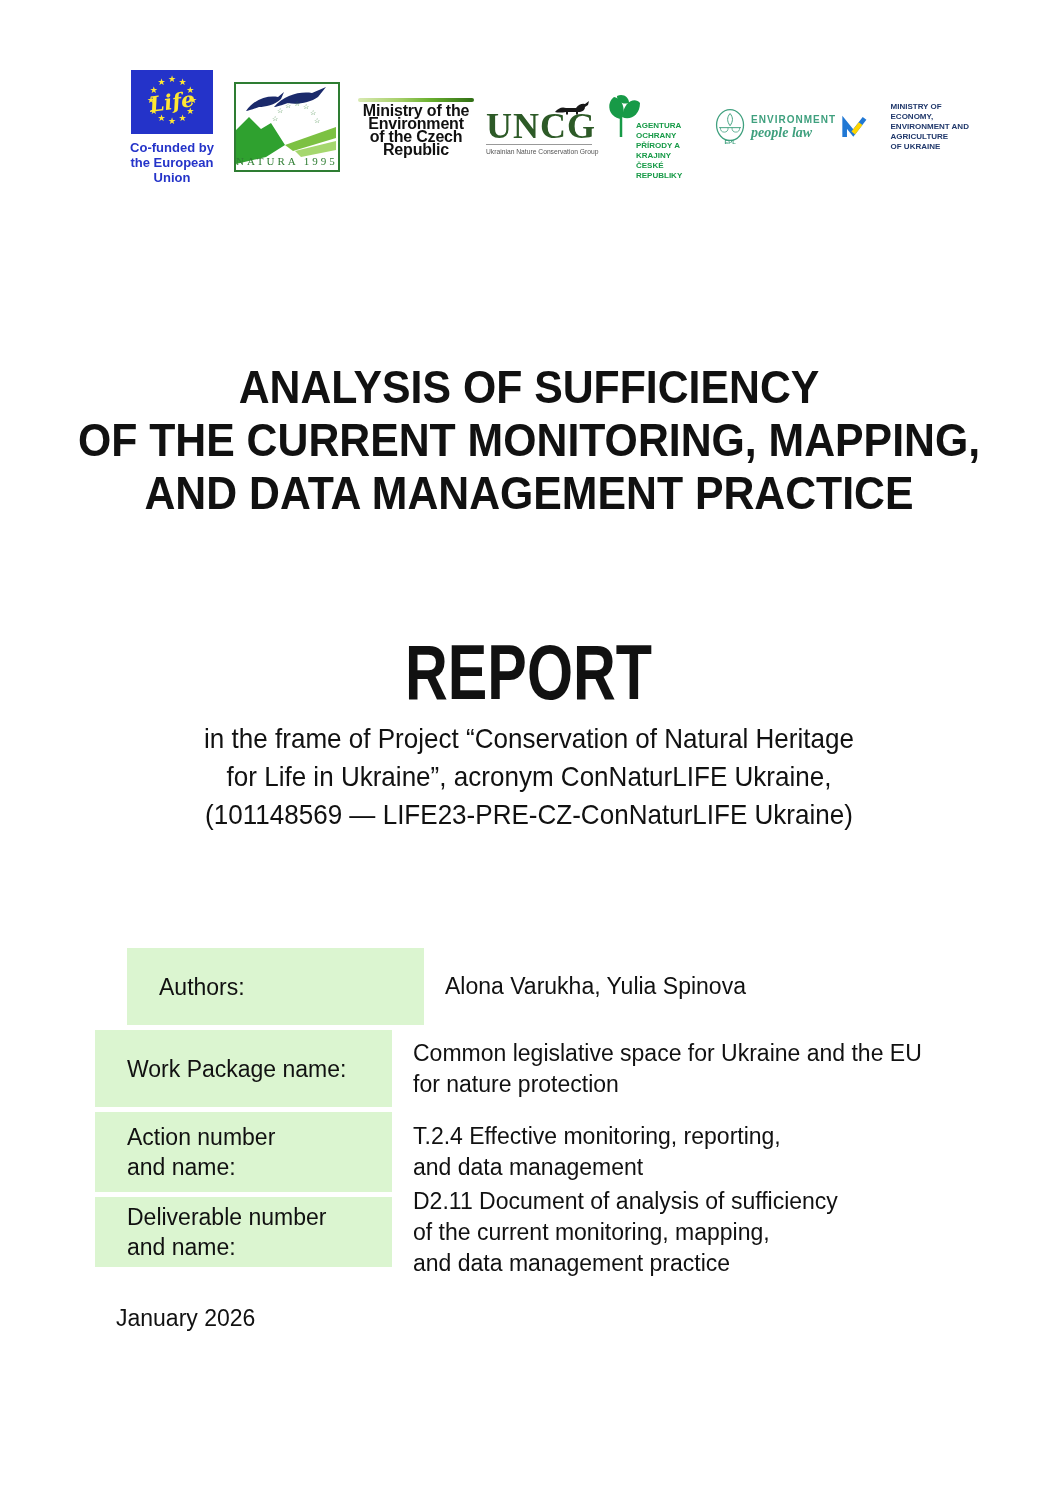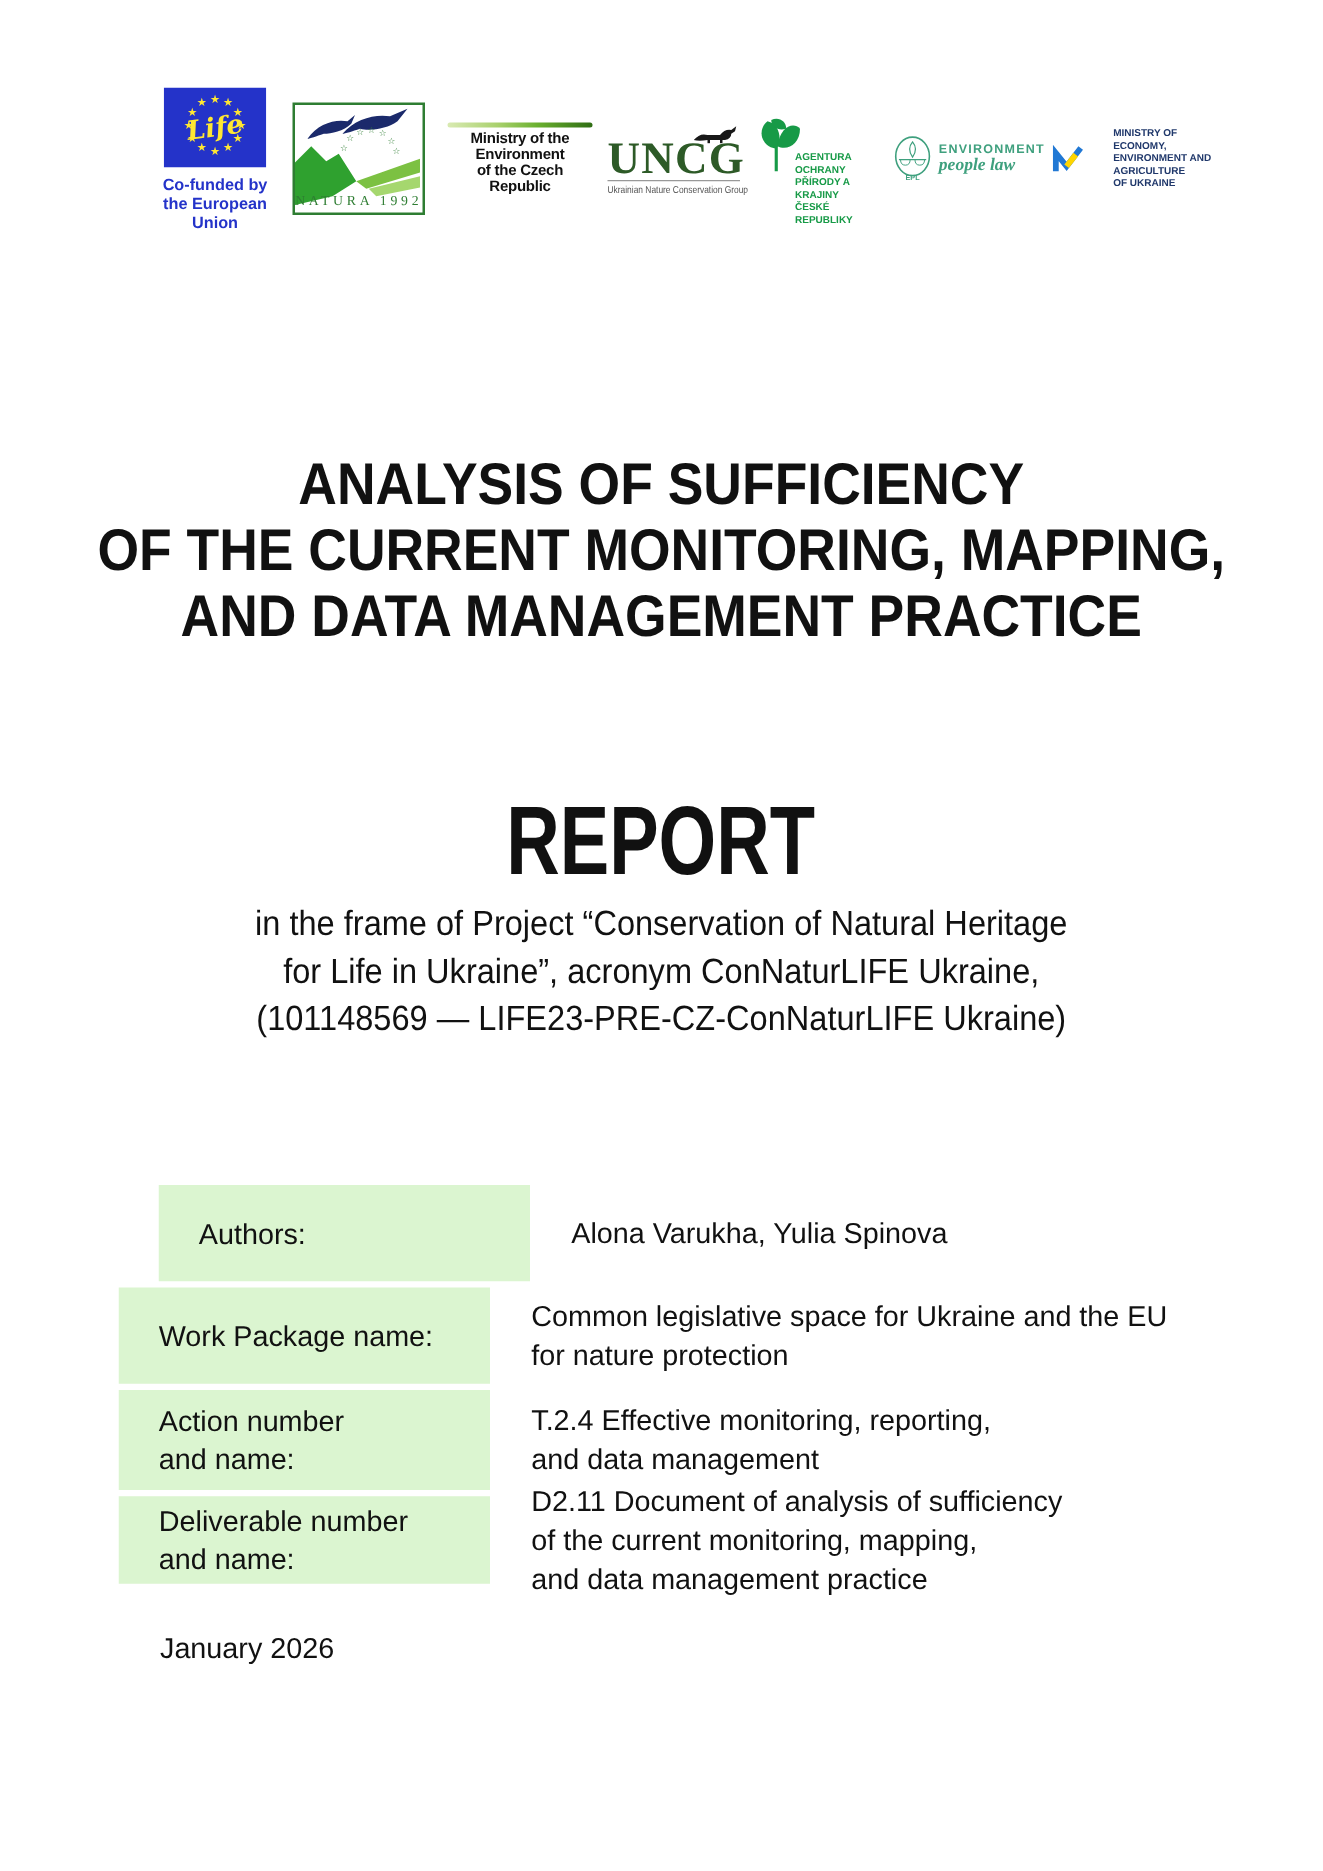--- a/index.html
+++ b/index.html
@@ -30,21 +30,21 @@
 
   .logo-natura{width:106px;height:90px;border:2px solid var(--natura-green);position:relative;background:#fff;margin-right:12px;}
   .natura-label{position:absolute;bottom:3px;width:100%;text-align:center;color:var(--natura-green);
     font-family:"Liberation Serif",serif;font-size:11px;letter-spacing:3px;white-space:nowrap;}
   .natura-bird{fill:var(--bird-navy);}
   .natura-star{fill:var(--natura-green);font-family:"DejaVu Sans",sans-serif;font-size:7px;}
 
   .logo-czmin{width:116px;margin-right:6px;}
   .cz-bar{height:4px;width:100%;border-radius:2px;
     background:linear-gradient(90deg,#d9eab2 0%,#a8d06c 35%,#6ab02f 62%,#2f6d14 100%);}
-  .cz-text{margin-top:2px;font-size:12px;font-weight:bold;color:#111;text-align:center;
+  .cz-text{margin-top:2px;font-size:16px;font-weight:bold;color:#111;text-align:center;
     line-height:13px;white-space:pre-line;letter-spacing:-0.2px;}
 
   .logo-aopk{width:104px;height:64px;position:relative;}
   .aopk-svg{position:absolute;top:-2px;left:0;}
   .aopk-text{position:absolute;left:32px;top:26px;font-size:8px;font-weight:bold;color:var(--aopk-green);
     line-height:10px;white-space:pre-line;}
 
   .logo-uncg{width:112px;position:relative;padding-top:10px;}
   .uncg-word{font-family:"Liberation Serif",serif;font-weight:bold;font-size:36px;line-height:34px;
     color:var(--uncg-green);letter-spacing:1px;}
@@ -79,21 +79,21 @@
   .info-table{position:absolute;top:948px;left:95px;width:880px;display:flex;flex-direction:column;gap:5px;}
   .t-row{display:flex;align-items:stretch;}
   .t-row:nth-child(1){height:77px;padding-left:32px;}
   .t-row:nth-child(2){height:77px;}
   .t-row:nth-child(3){height:80px;}
   .t-row:nth-child(4){height:70px;}
   .t-row:nth-child(5){height:93px;gap:24px;}
   .t-row:nth-child(6){height:68px;}
   .t-label{width:297px;flex:none;background:var(--table-cell-green);display:flex;align-items:center;
     padding-left:32px;font-size:23px;line-height:30px;white-space:pre-line;color:#111;}
-  .t-value{margin-left:33px;display:flex;align-items:center;font-size:23px;line-height:31px;
+  .t-value{margin-left:21px;display:flex;align-items:center;font-size:23px;line-height:31px;
     white-space:pre-line;color:#111;}
 </style>
 </head>
 <body>
 
 <div class="logos">
 
   <div class="logo logo-life">
     <svg width="82" height="64" viewBox="0 0 82 64">
       <rect class="life-rect" width="82" height="64"></rect>
@@ -125,21 +125,21 @@
       <text class="natura-star" x="41" y="29">☆</text>
       <text class="natura-star" x="49" y="24">☆</text>
       <text class="natura-star" x="58" y="22">☆</text>
       <text class="natura-star" x="67" y="25">☆</text>
       <text class="natura-star" x="74" y="31">☆</text>
       <text class="natura-star" x="78" y="39">☆</text>
       <path d="M0,46 L13,33 L25,45 L35,39 L49,61 L30,73 L0,80 Z" fill="#2fa12f"></path>
       <path d="M49,61 L100,43 L100,54 L57,67 Z" fill="#7cc142"></path>
       <path d="M59,67 L100,57 L100,66 L65,73 Z" fill="#a5d76e"></path>
     </svg>
-    <div class="natura-label">NATURA 1992</div>
+    <div class="natura-label">NATURA 1995</div>
   </div>
 
   <div class="logo logo-czmin">
     <div class="cz-bar"></div>
     <div class="cz-text">Ministry of the Environment
 of the Czech Republic</div>
   </div>
 
   <div class="logo logo-uncg">
     <svg class="uncg-animal" width="36" height="16" viewBox="0 0 36 16">

